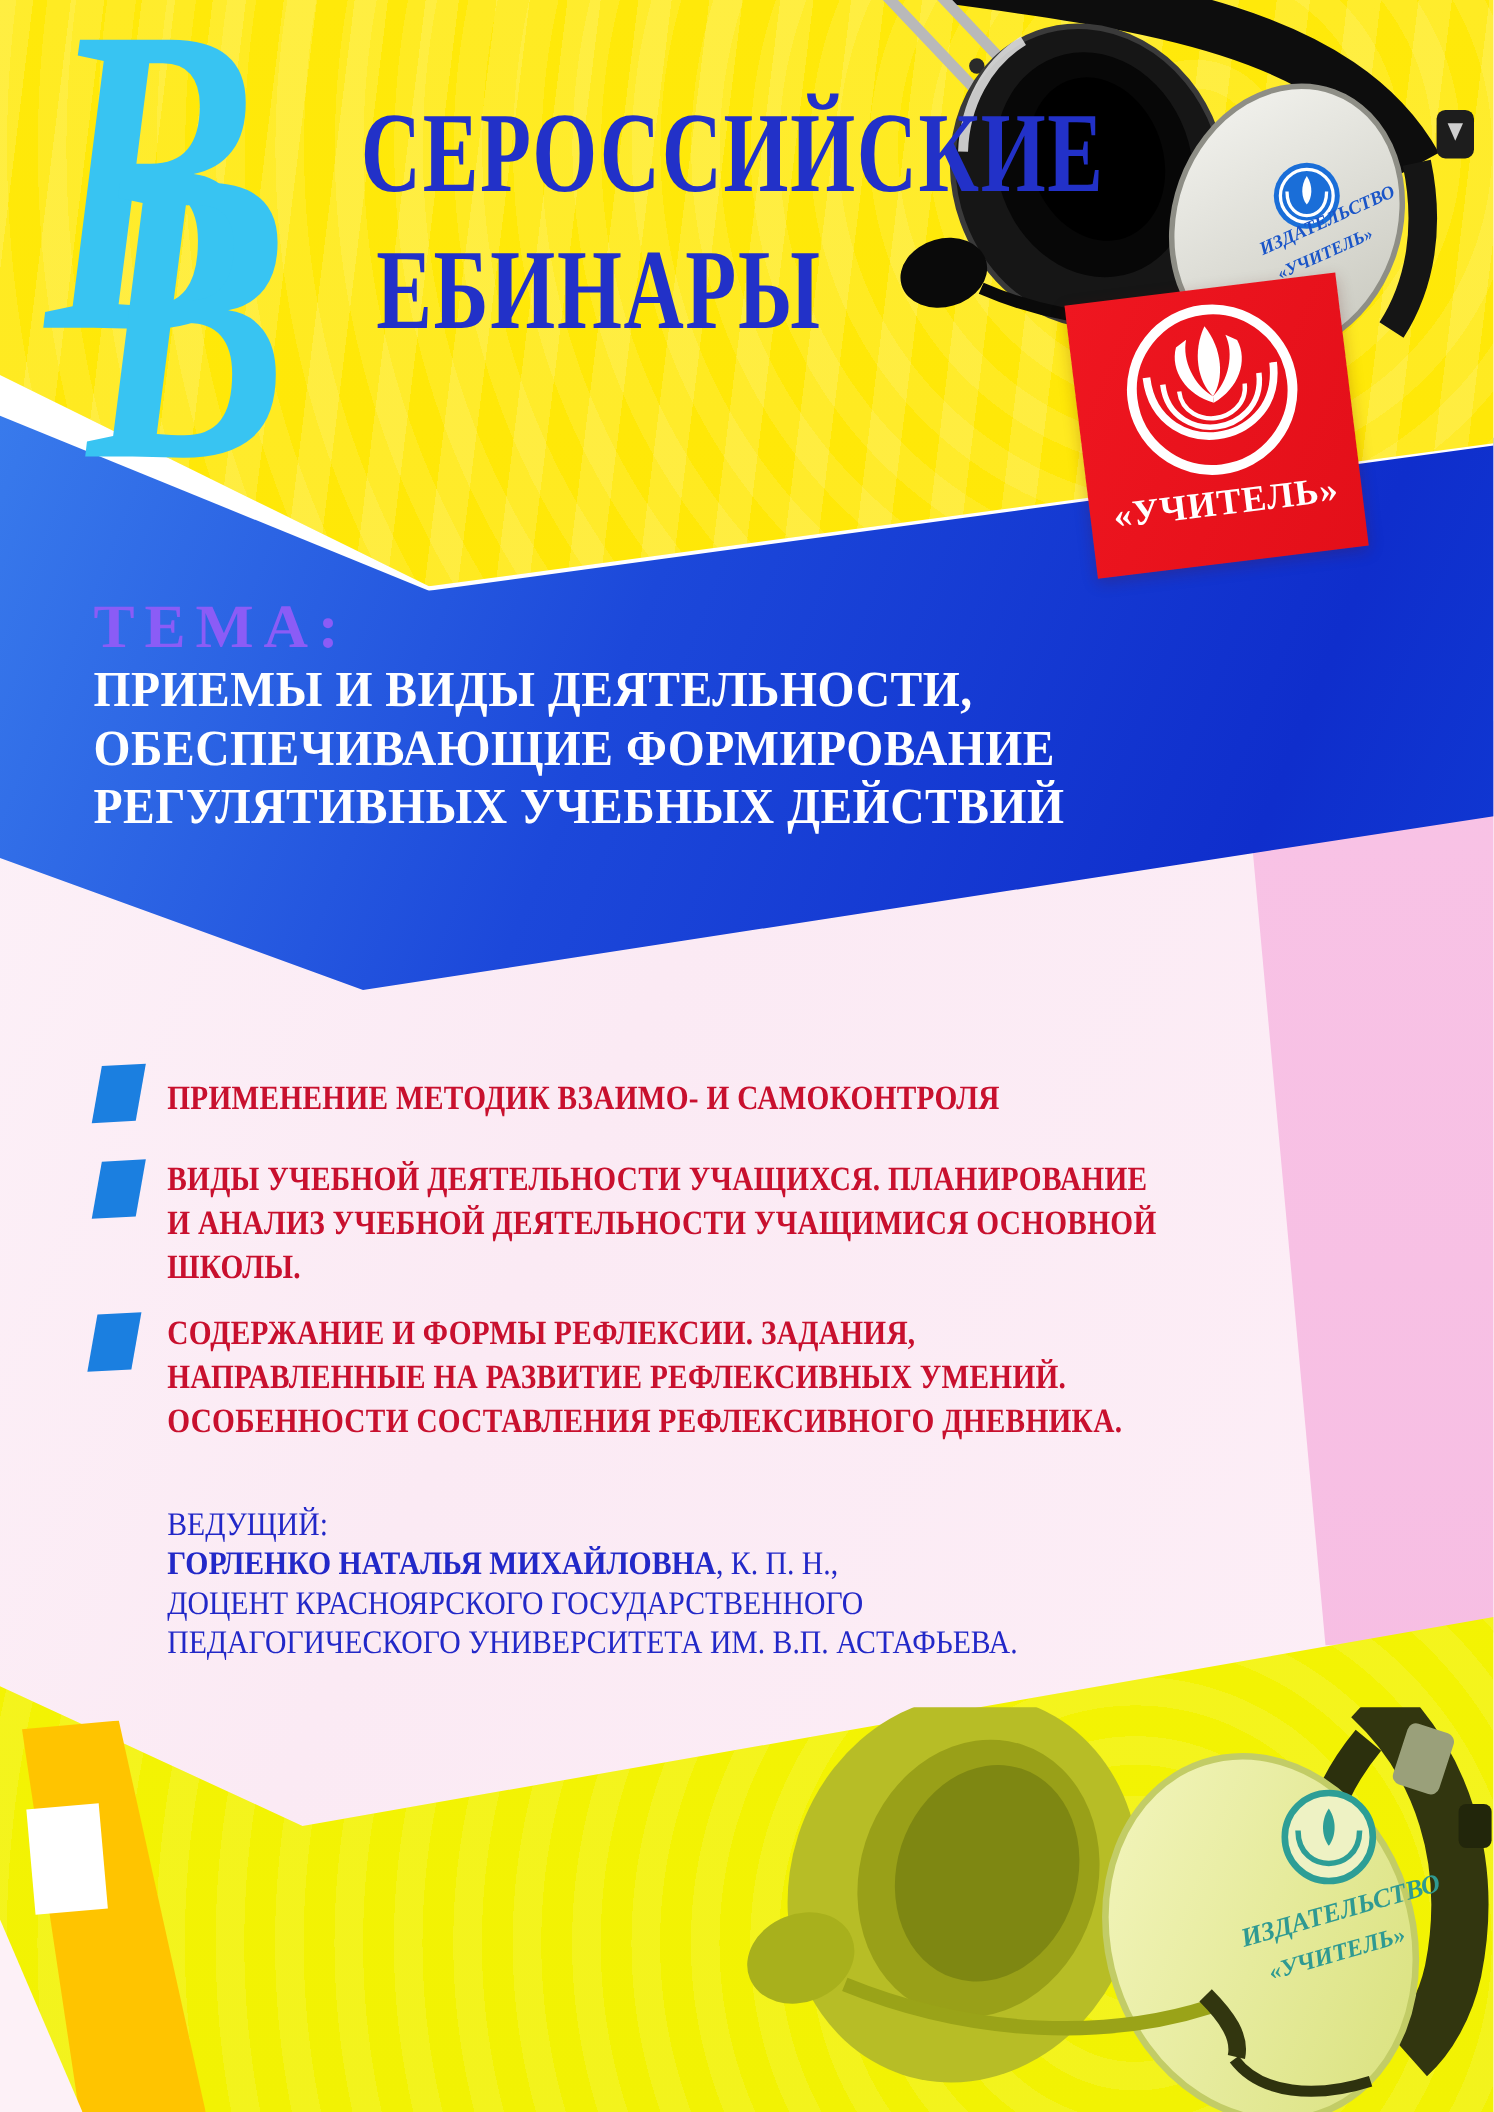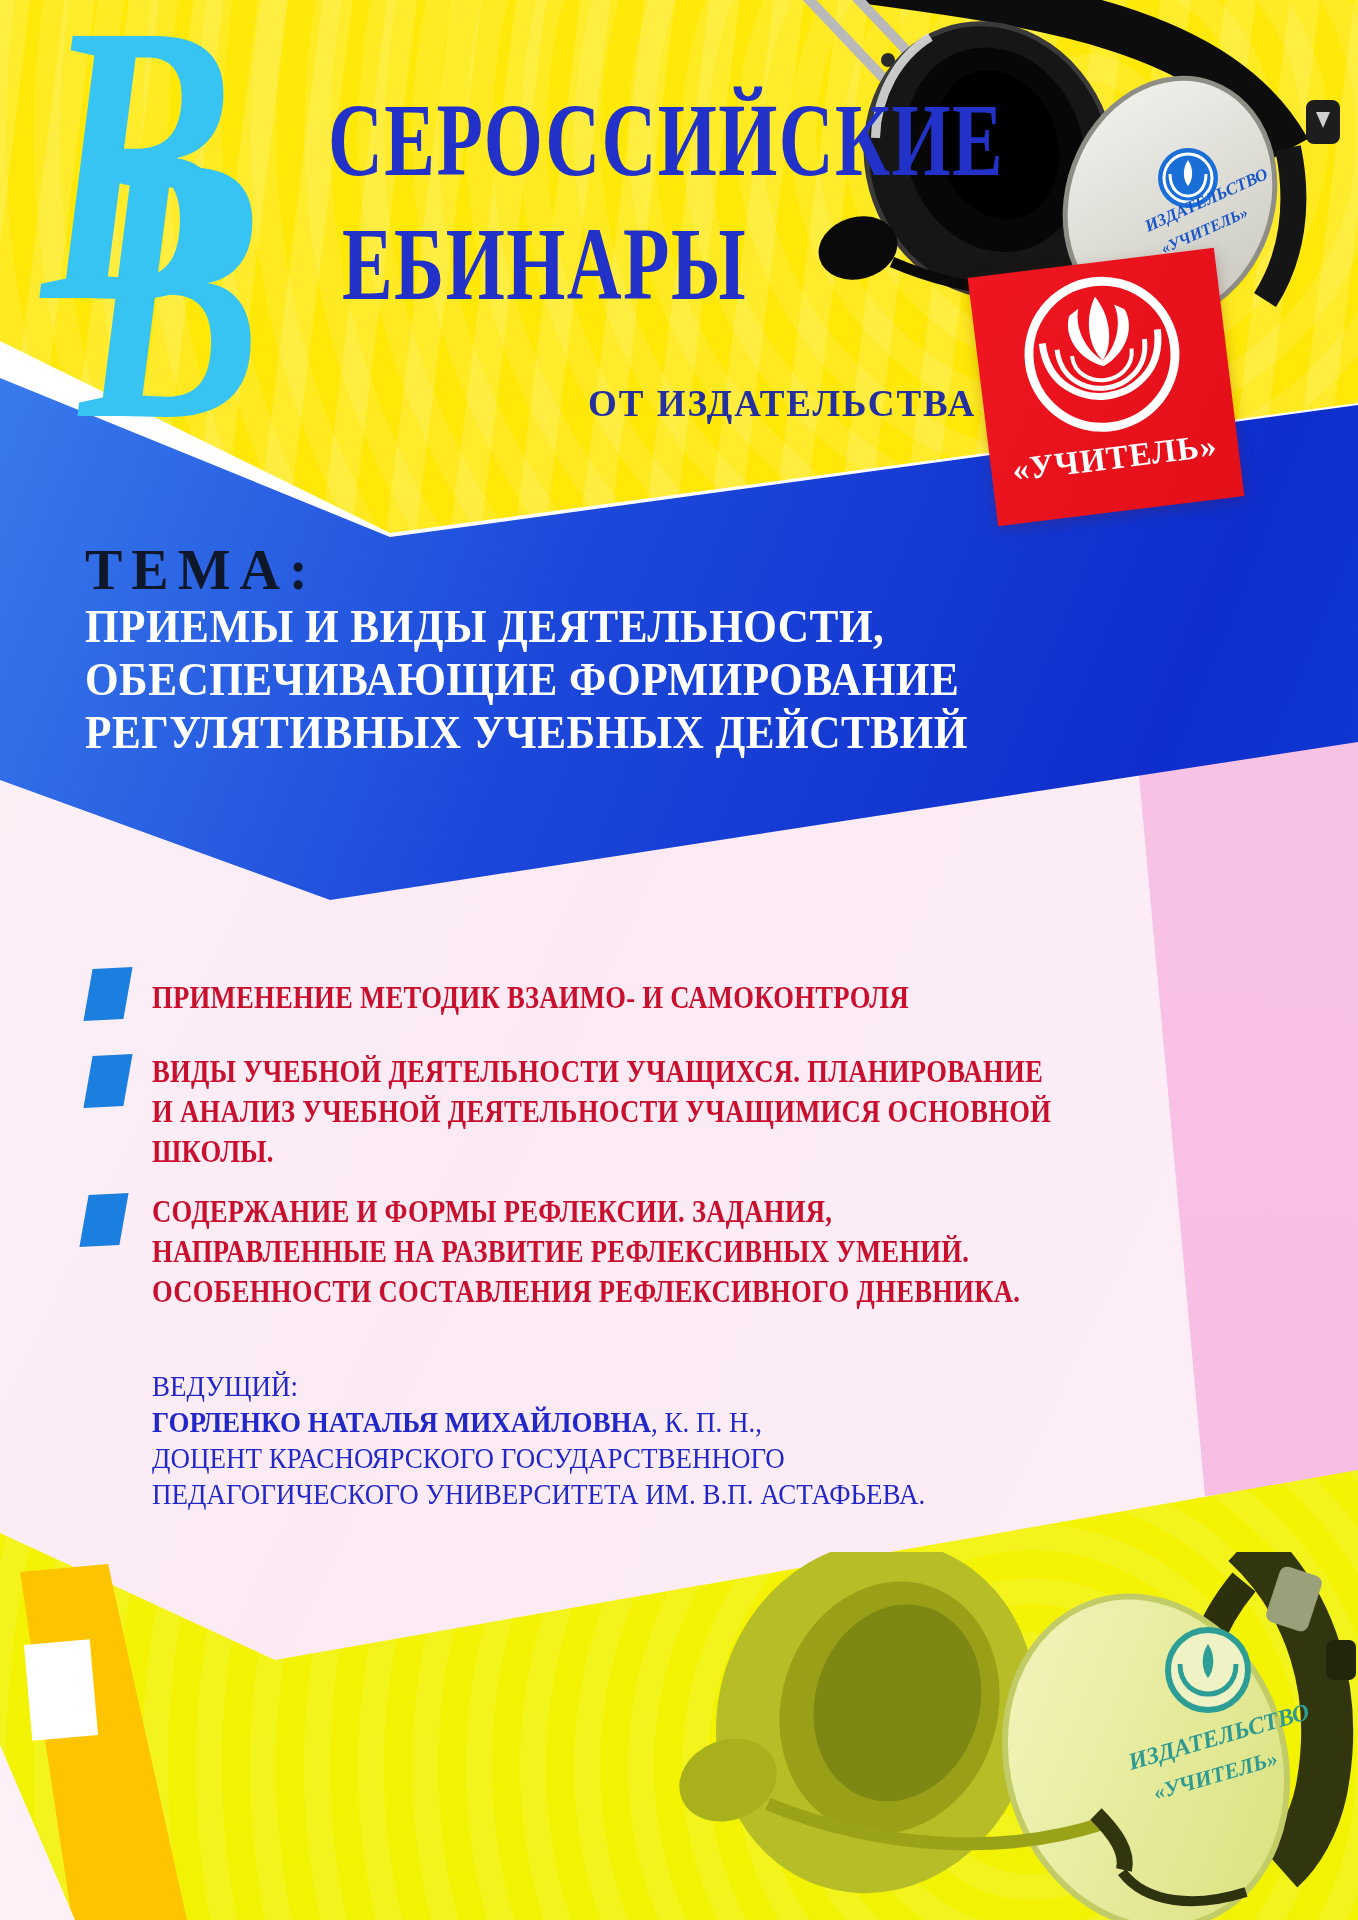--- a/index.html
+++ b/index.html
@@ -40,21 +40,21 @@
   .publisher-note{left:588px;top:382px;font-size:37px;color:#24309e;font-weight:bold;letter-spacing:2px;z-index:10;}
 
   
   .red-logo{left:982px;top:262px;width:248px;height:250px;background:linear-gradient(120deg,#ef1620 0%,#e30f19 100%);
     transform:rotate(-7deg);z-index:12;box-shadow:0 4px 14px rgba(90,20,20,.25);}
   .red-logo svg{position:absolute;left:0;top:0;}
   .red-logo .logo-word{position:absolute;left:0;top:178px;width:100%;text-align:center;color:#ffffff;
     font-size:33px;font-weight:bold;letter-spacing:1px;}
 
   
-  .tema{left:85px;top:538px;font-size:56px;font-weight:bold;color:#0f172a;letter-spacing:9px;z-index:11;}
+  .tema{left:85px;top:538px;font-size:56px;font-weight:bold;color:#8b5cf6;letter-spacing:9px;z-index:11;}
   .topic-title{left:85px;top:600px;z-index:11;color:#ffffff;font-weight:bold;font-size:46px;line-height:53px;
     transform:scaleX(.94);transform-origin:left top;letter-spacing:0.5px;}
 
   
   .bullet-mark{width:40px;height:52px;background:#1b7fe0;transform:skew(-10deg,-3deg);z-index:11;}
   .bm1{left:88px;top:968px;}
   .bm2{left:88px;top:1055px;}
   .bm3{left:84px;top:1194px;}
   .bullet-text{color:#c8102e;font-weight:bold;font-size:31px;line-height:40px;z-index:11;
     transform:scaleX(.86);transform-origin:left top;letter-spacing:0.3px;white-space:nowrap;}
@@ -165,21 +165,20 @@
     <g>
       <ellipse cx="118" cy="248" rx="40" ry="31" transform="rotate(-16 118 248)" fill="#0a0a0a"></ellipse>
       <path d="M 152,262 C 230,296 320,300 395,282" fill="none" stroke="#0a0a0a" stroke-width="11"></path>
     </g>
   </svg>
 
   <div class="abs big-v v1 serif">В</div>
   <div class="abs big-v v2 serif">В</div>
   <div class="abs brand-line bl1 serif">СЕРОССИЙСКИЕ</div>
   <div class="abs brand-line bl2 serif">ЕБИНАРЫ</div>
-  <div class="abs publisher-note serif">ОТ ИЗДАТЕЛЬСТВА</div>
 
   <div class="abs red-logo">
     <svg width="248" height="180" viewBox="0 0 248 180">
       <circle cx="124" cy="92" r="73" fill="none" stroke="#ffffff" stroke-width="9"></circle>
       <path d="M 124,34 C 110,56 112,84 124,98 C 136,84 138,56 124,34 Z" fill="#ffffff"></path>
       <path d="M 124,98 C 108,86 100,62 106,44 L 96,50 C 88,70 100,94 124,104 Z" fill="#ffffff"></path>
       <path d="M 124,98 C 140,86 148,62 142,44 L 152,50 C 160,70 148,94 124,104 Z" fill="#ffffff"></path>
       <path d="M 66,74 C 66,118 100,134 124,134 C 148,134 182,118 182,74" fill="none" stroke="#ffffff" stroke-width="7"></path>
       <path d="M 80,82 C 80,114 106,126 124,126 C 142,126 168,114 168,82" fill="none" stroke="#ffffff" stroke-width="5"></path>
       <path d="M 94,90 C 94,110 112,118 124,118 C 136,118 154,110 154,90" fill="none" stroke="#ffffff" stroke-width="4"></path>

